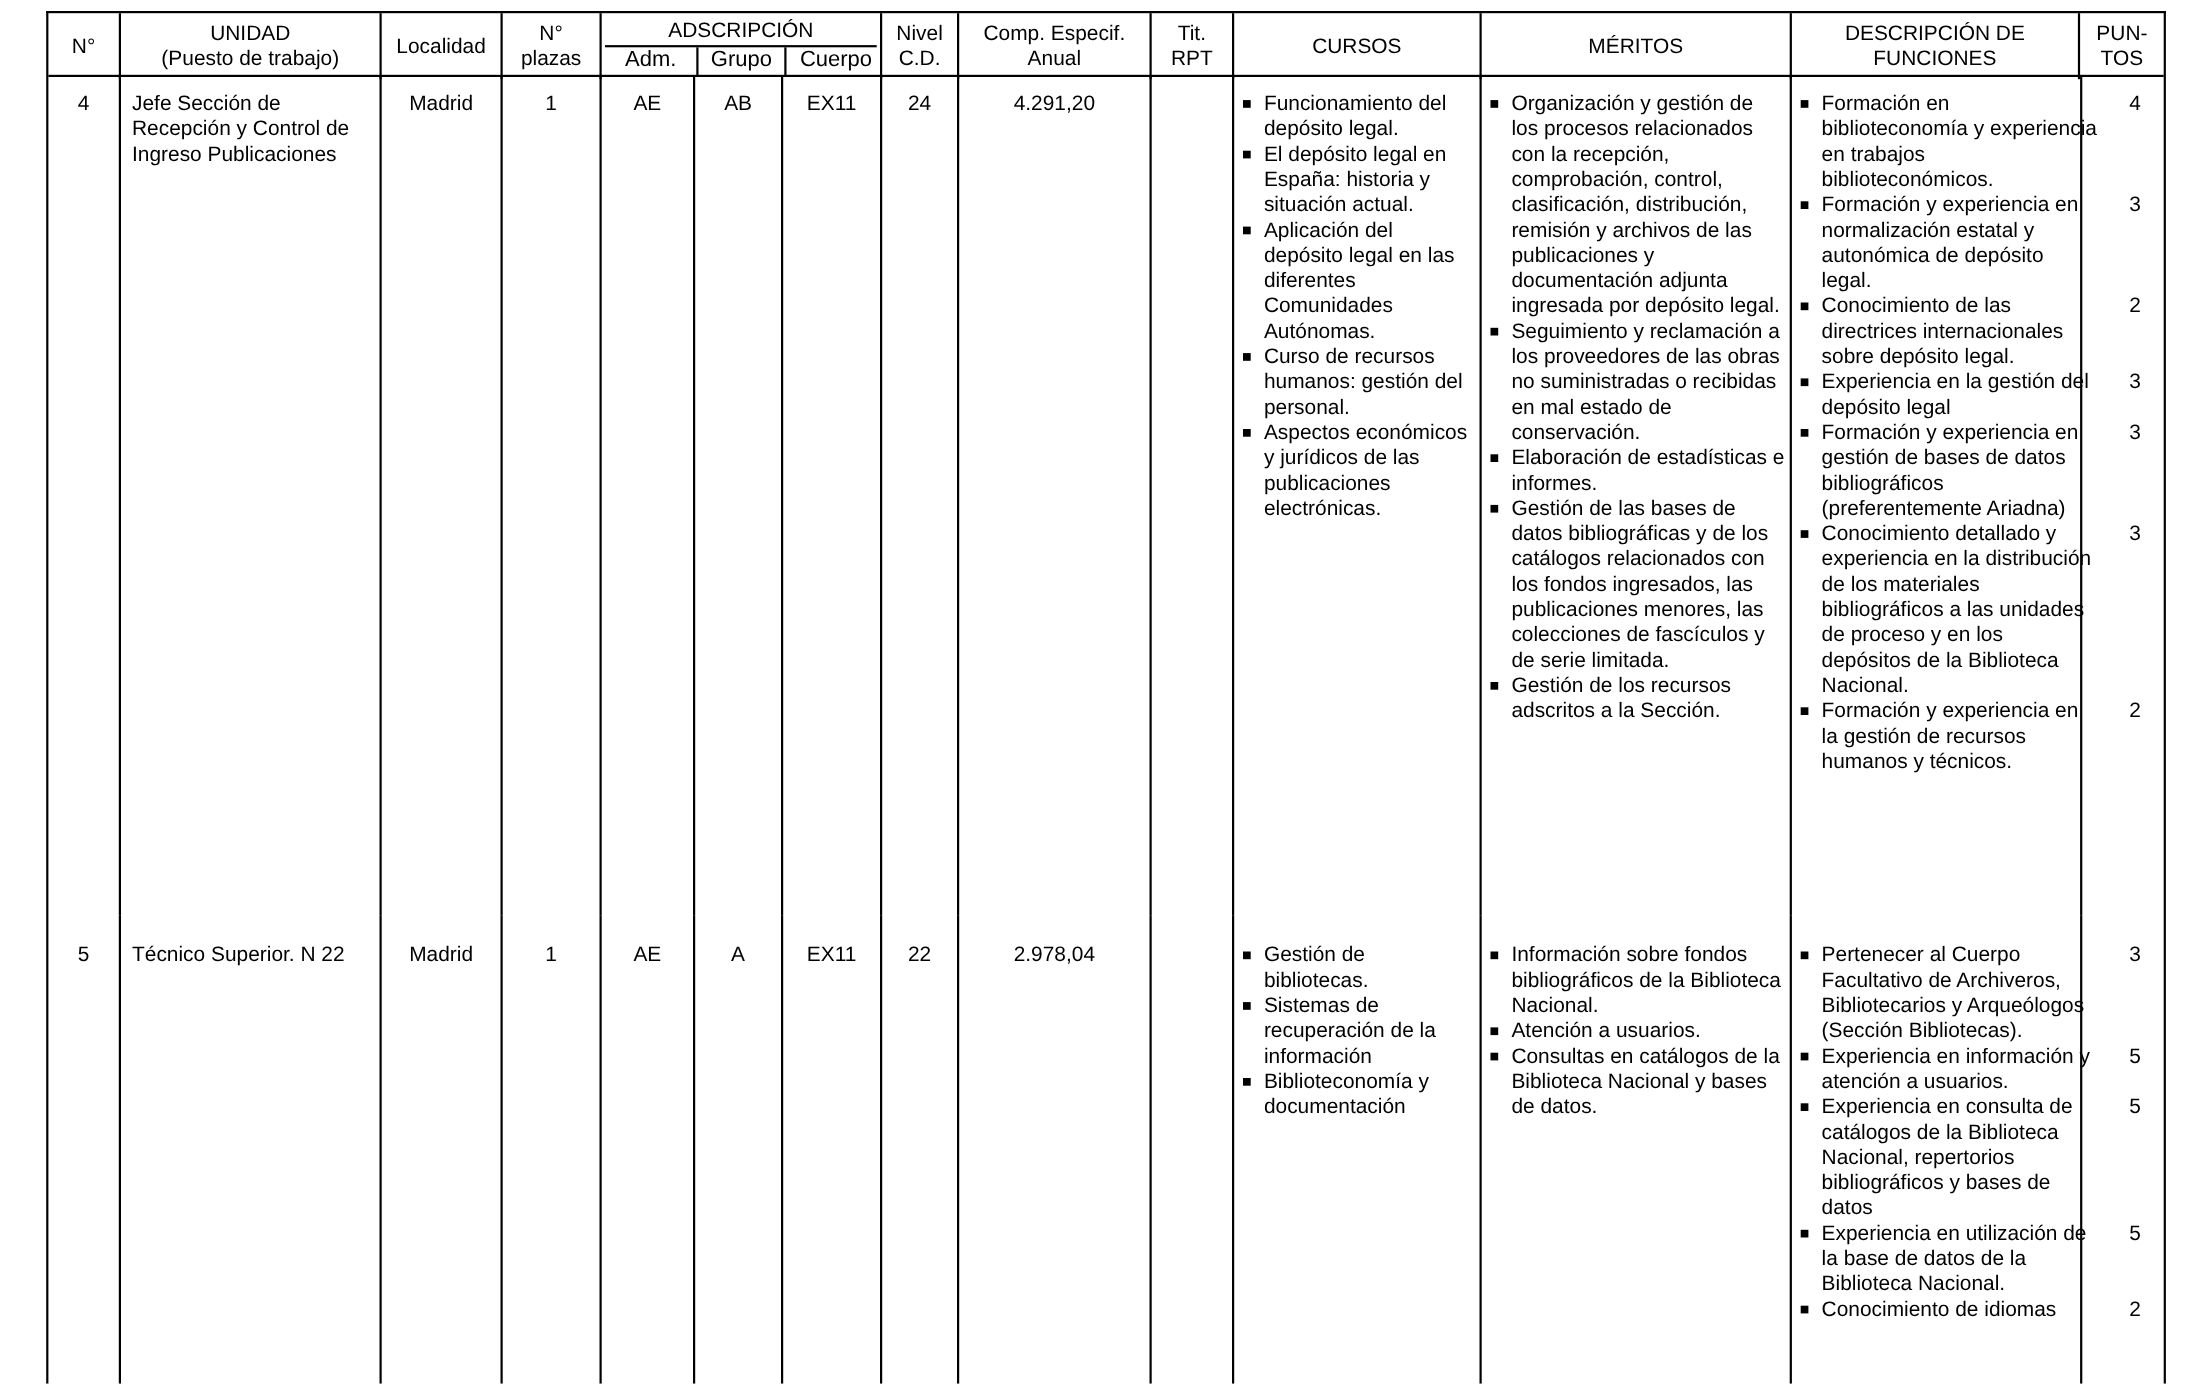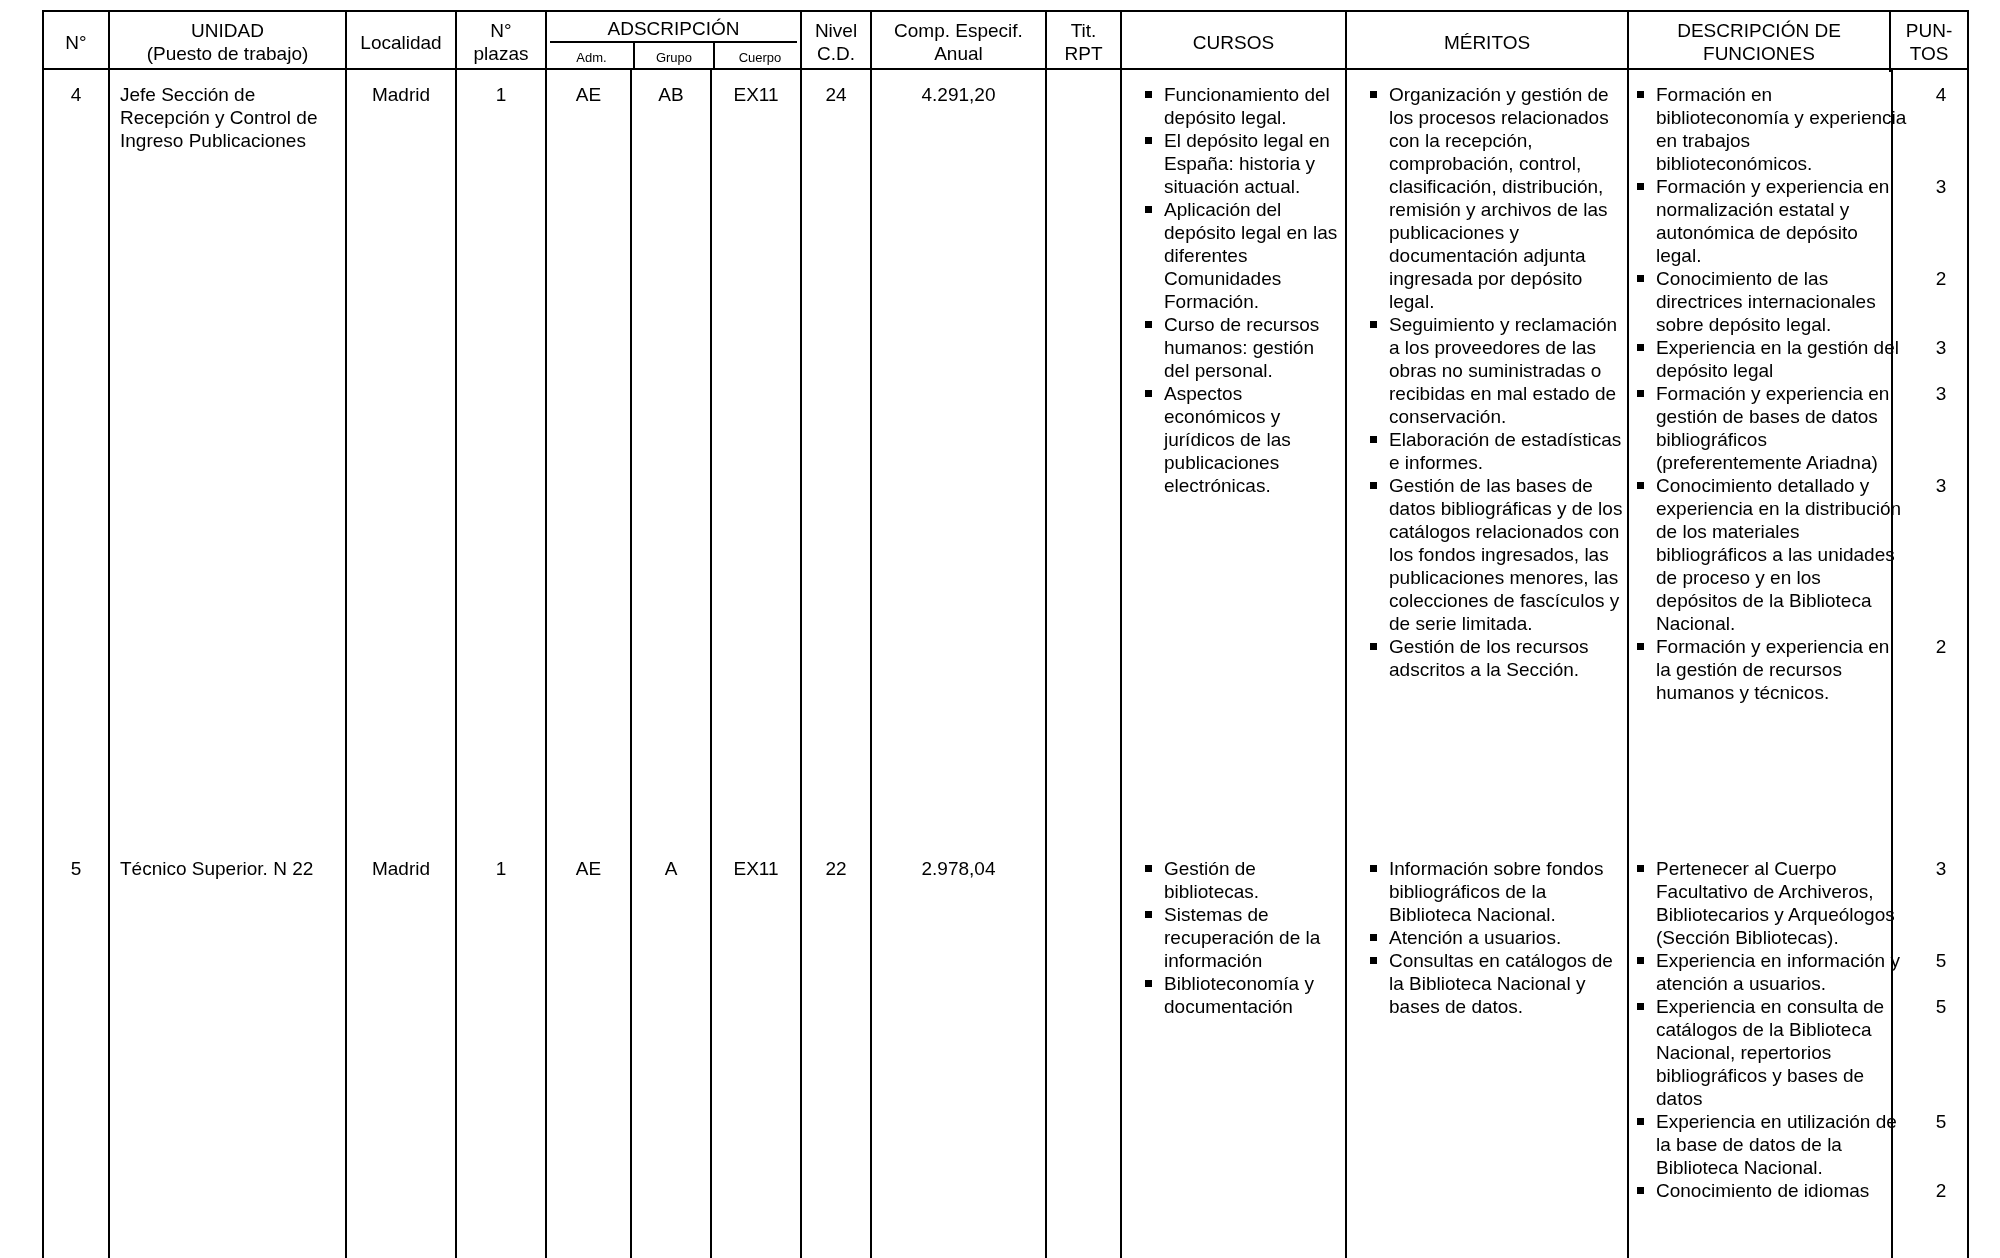--- a/index.html
+++ b/index.html
@@ -20,37 +20,37 @@
   }
   .hc {
     border-right:2px solid #000; display:flex; flex-direction:column;
     align-items:center; justify-content:center; text-align:center;
     font-size:19px; line-height:23px;
   }
   .hc.last { border-right:none; }
   .c-ads { display:block; padding:3px; }
   .ads-top { height:28px; border-bottom:2px solid #000; display:flex; align-items:center; justify-content:center; }
   .ads-bottom { height:26px; display:grid; grid-template-columns:85px 80px 90px; }
-  .hc-sub { border-right:2px solid #000; display:flex; align-items:flex-end; justify-content:center; font-size:13px; }
+  .hc-sub { border-right:2px solid #000; display:flex; align-items:flex-start; justify-content:center; font-size:20px; }
   .hc-sub:last-child { border-right:none; }
   
   .row {
     display:grid;
     grid-template-columns:66px 237px 110px 90px 85px 80px 90px 70px 175px 75px 225px 282px 338px;
   }
   .row:nth-child(1) { height:762px; }
   .row:nth-child(2) { height:600px; }
   .bc {
     border-right:2px solid #000; padding-top:13px;
     font-size:19px; line-height:23px;
   }
   .row:nth-child(2) .bc { padding-top:25px; }
   .bc.center { text-align:center; }
   .bc.unidad { padding-left:10px; padding-right:20px; }
-  .bc.listcell { padding-left:21px; padding-right:4px; }
+  .bc.listcell { padding-left:6px; padding-right:4px; }
   .bc.mer { border-right:none; position:relative; padding-left:0; padding-right:0; }
   .pts-divider { position:absolute; top:0; bottom:0; left:262px; width:2px; background:#000; }
   .mrow { display:flex; }
   .mtext { width:286px; flex:none; padding-left:6px; padding-right:8px; }
   .mpts { flex:1; text-align:center; }
   .bi { display:flex; }
   .sq { flex:none; width:7px; height:7px; background:#000; margin:8px 12px 0 2px; }
   .itxt { flex:1; }
 </style>
 </head>
@@ -134,21 +134,21 @@
             <div class="bi">
               <div class="sq"></div>
               <div class="itxt">Funcionamiento del depósito legal.</div>
             </div>
             <div class="bi">
               <div class="sq"></div>
               <div class="itxt">El depósito legal en España: historia y situación actual.</div>
             </div>
             <div class="bi">
               <div class="sq"></div>
-              <div class="itxt">Aplicación del depósito legal en las diferentes Comunidades Formación.</div>
+              <div class="itxt">Aplicación del depósito legal en las diferentes Comunidades Autónomas.</div>
             </div>
             <div class="bi">
               <div class="sq"></div>
               <div class="itxt">Curso de recursos humanos: gestión del personal.</div>
             </div>
             <div class="bi">
               <div class="sq"></div>
               <div class="itxt">Aspectos económicos y jurídicos de las publicaciones electrónicas.</div>
             </div>
           </div>

